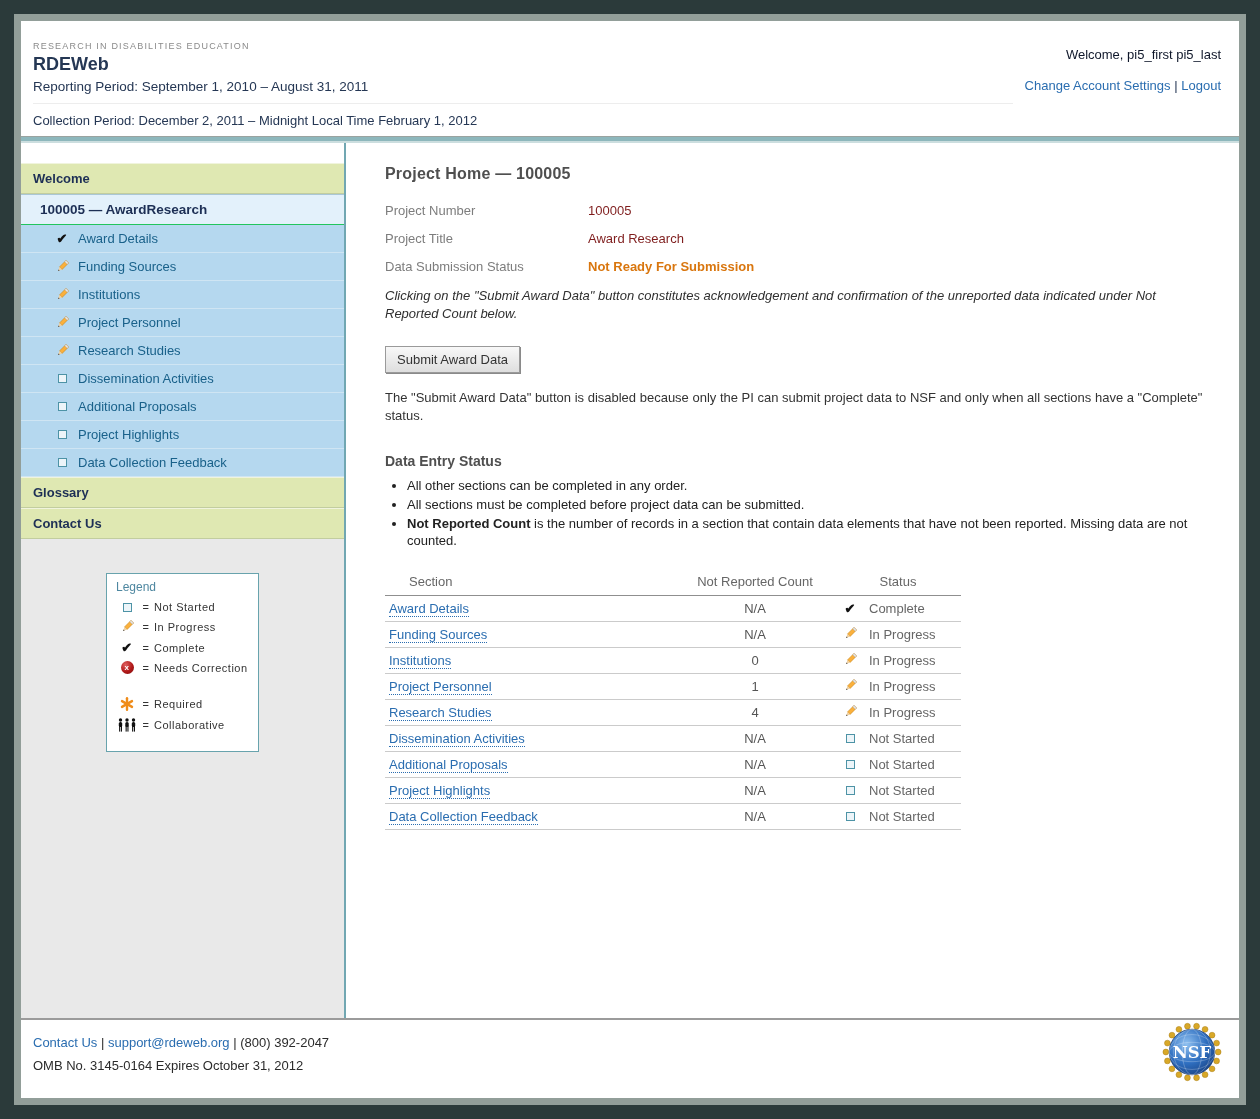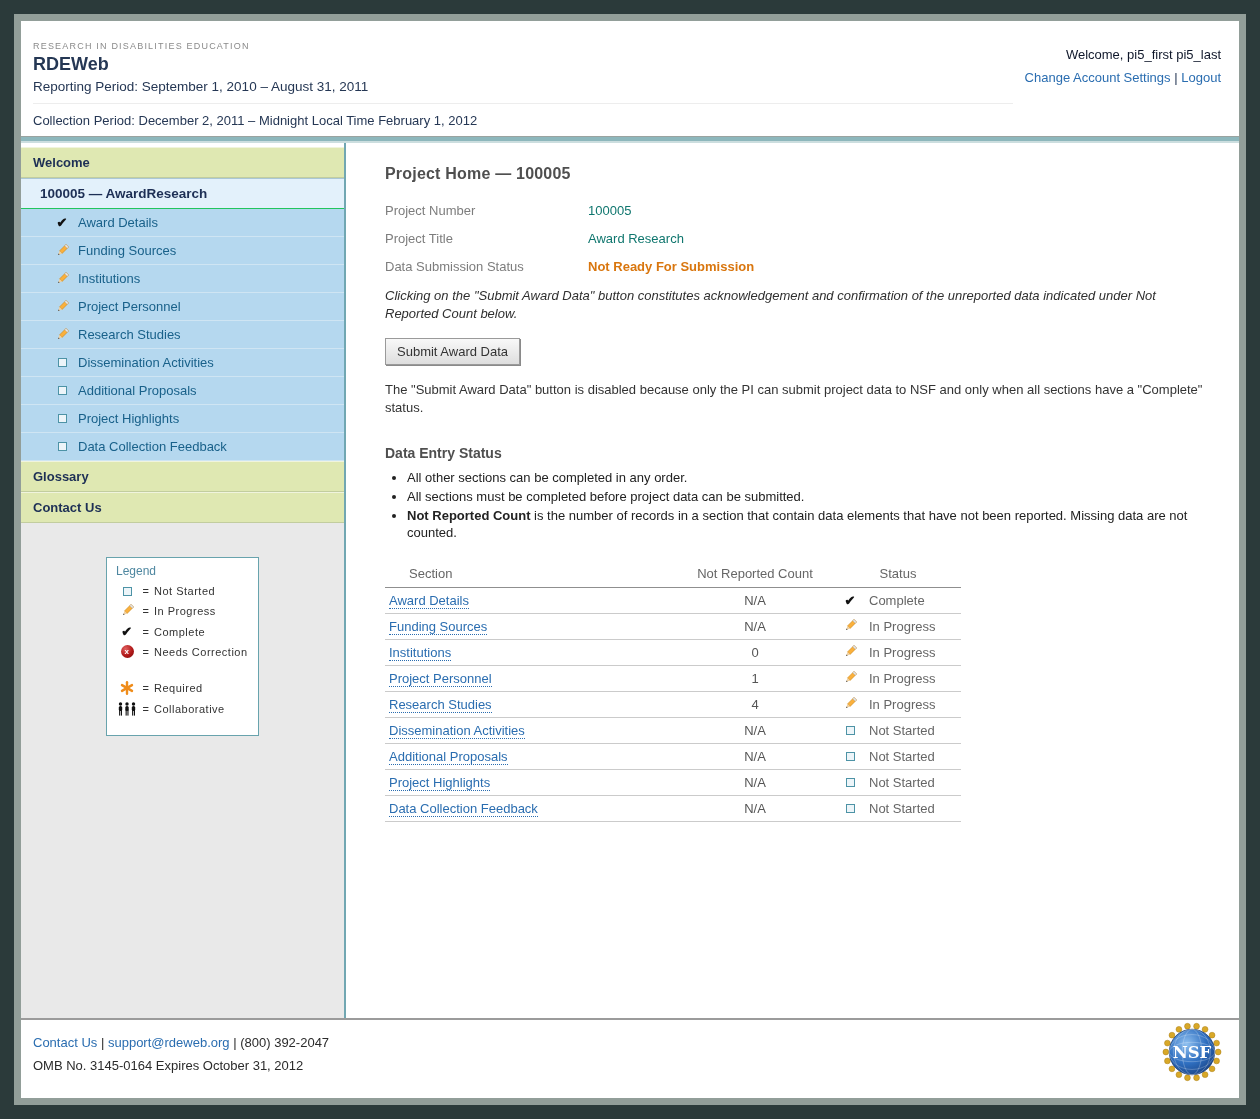--- a/index.html
+++ b/index.html
@@ -18,28 +18,28 @@
     overflow:hidden;
   }
   
   .hdr { display:flex; justify-content:space-between; padding:20px 18px 8px 12px; }
   .hdr-sup { font-size:9px; color:#8a8a8a; letter-spacing:1.2px; margin-bottom:3px; }
   .hdr-title { font-size:18px; font-weight:bold; color:#253754; margin-bottom:4px; }
   .hdr-period { font-size:13.5px; color:#253754; padding-bottom:9px; border-bottom:1px solid #ededed; margin-bottom:9px; width:980px; }
   .hdr-collection { font-size:13px; color:#253754; }
   .hdr-right { text-align:right; padding-top:6px; white-space:nowrap; }
   .hdr-welcome { font-size:13px; color:#0f172a; }
-  .hdr-links { font-size:13px; margin-top:8px; color:#253754; }
+  .hdr-links { font-size:13px; margin-top:16px; color:#253754; }
   a.lnk { color:#2a6db0; text-decoration:none; }
   
   .band { border-top:1px solid #9aa3a0; height:7px; background:#8db7bc; border-bottom:2px solid #ccdedf; flex:none; }
   
   .content { display:flex; flex:1; min-height:0; }
   .sidebar { width:325px; flex:none; background:#e9e9e9; border-right:2px solid #71a7b2; }
-  .menu { background:#ffffff; padding-top:4px; }
+  .menu { background:#ffffff; padding-top:20px; }
   .m-green { background:#dfe8b2; color:#1d2f55; font-weight:bold; font-size:13px;
              padding:7px 12px; border-bottom:1px solid #c2cd9f; border-top:1px solid #f0f4dd; cursor:pointer; }
   .m-project { background:#e3f1fb; border-top:1px solid #aac7d6; border-bottom:1px solid #22c55e;
                color:#1d2f55; font-weight:bold; font-size:13.5px; padding:7px 12px 7px 19px; cursor:pointer; }
   .m-sub { background:#b5d8ef; color:#19618a; font-size:13px; padding:6px 8px 6px 34px;
            border-bottom:1px solid #cfe5f3; display:flex; align-items:center; gap:9px; cursor:pointer; }
   .sicon { width:14px; display:inline-flex; justify-content:center; align-items:center; flex:none; }
   .icon-check::before { content:"✔"; font-weight:bold; color:#111; font-size:13px; line-height:1; }
   .sq { display:inline-block; width:9px; height:9px; border:1px solid #4d93a6; background:#edf5f9; }
   .red-x { display:inline-block; width:13px; height:13px; border-radius:50%;
@@ -50,26 +50,26 @@
   .legend-title { color:#4e87a0; font-size:12px; margin-bottom:7px; }
   .l-row { display:flex; align-items:center; margin:7px 0; color:#333; font-size:11px; letter-spacing:0.5px; }
   .l-icon { width:22px; display:flex; justify-content:center; flex:none; }
   .l-eq { width:16px; text-align:center; flex:none; }
   .l-gap { height:9px; }
   
   .main { flex:1; padding:22px 12px 0 39px; font-size:13px; color:#333; background:#fff; }
   .page-title { font-size:16px; font-weight:bold; color:#4f4f4f; margin-bottom:20px; letter-spacing:0.2px; }
   .field { display:flex; margin-bottom:13px; }
   .f-label { width:203px; color:#7d7d7d; flex:none; }
-  .f-value { color:#0f766e; }
+  .f-value { color:#7f1d1d; }
   .f-status { color:#d9760e; font-weight:bold; }
   .notice { font-style:italic; color:#2f2f2f; width:818px; line-height:1.35; margin:1px 0 16px; }
   .btn { font-family:"Liberation Sans", sans-serif; font-size:13px;
          background:linear-gradient(#f8f8f8,#dedede); border:1px solid #9a9a9a;
-         box-shadow:1px 1px 0 #8a8a8a; padding:5px 11px; color:#333; cursor:default; }
+         box-shadow:1px 1px 0 #8a8a8a; padding:5px 11px; color:#333; cursor:default;margin-top:8px; }
   .note { width:820px; line-height:1.4; margin:16px 0 28px; color:#333; }
   .h2 { font-size:14px; font-weight:bold; color:#4f4f4f; margin:6px 0 8px; }
   ul.bullets { margin:8px 0 18px 22px; padding:0; line-height:1.35; width:800px; color:#222; }
   ul.bullets li { margin:1px 0; }
   
   table.tbl { width:576px; border-collapse:collapse; font-size:13px; margin-top:4px; }
   .tbl th { color:#666; font-weight:normal; border-bottom:1px solid #8f8f8f; padding:6px 4px; }
   .tbl th.h-sec { text-align:left; padding-left:24px; width:290px; }
   .tbl th.h-cnt { text-align:center; width:160px; }
   .tbl th.h-sts { text-align:center; width:126px; }

